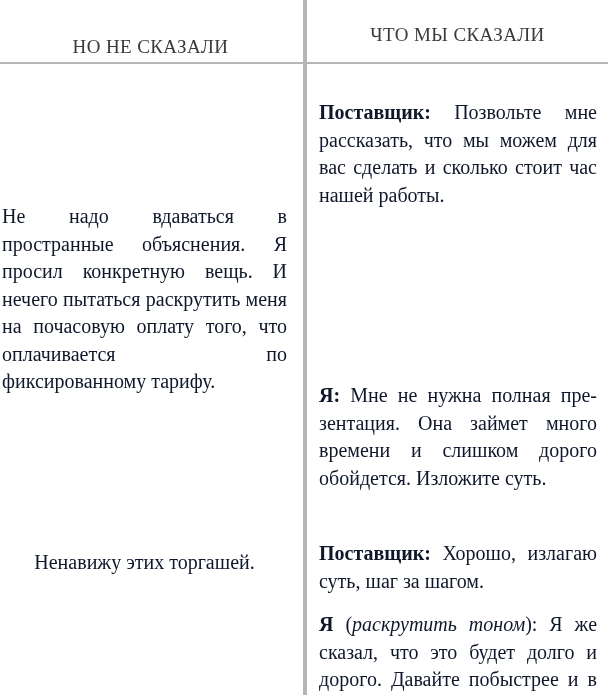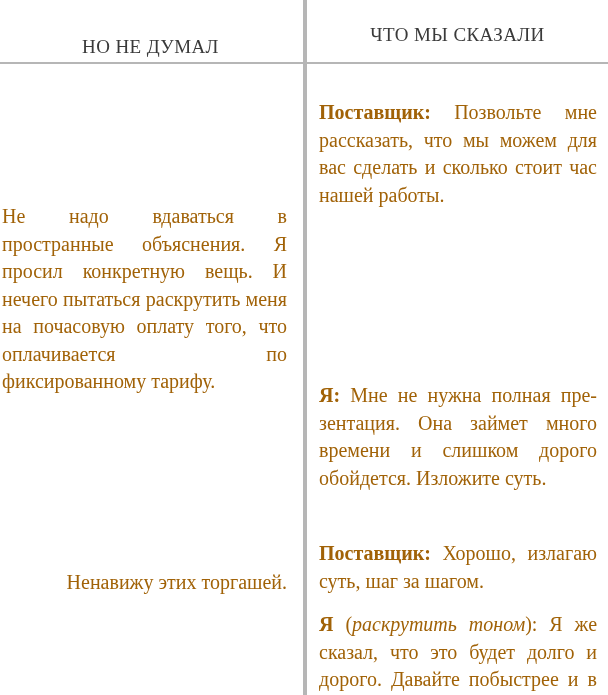--- a/index.html
+++ b/index.html
@@ -24,44 +24,44 @@
     font-size:19px;line-height:25px;
     text-align:center;letter-spacing:0.4px;
     color:#3a3a3a;
   }
   .hdr-left{left:0;top:9px;width:301px;}
   .hdr-right{left:307px;top:22px;width:301px;}
   .para{
     position:absolute;
     font-size:20px;line-height:27.5px;
     text-align:justify;
-    color:#a16207;
+    color:#0f172a;
   }
   .left-col{left:2px;width:285px;}
   .right-col{left:319px;width:278px;}
   #lp1{top:195px;margin-top:8px;}
-  #lp2{top:549px;text-align:right;}
+  #lp2{top:529px;text-align:center;}
   #rp1{top:79px;}
   #rp2{top:362px;}
   #rp3{top:500px;margin-top:40px;}
   #rp4{top:591px;}
   .speaker{font-weight:bold;}
   .aside{font-style:italic;}
 </style>
 </head>
 <body>
 
 <div class="page">
 
   <div class="vdiv"></div>
   <div class="hrule"></div>
 
   <div class="hdr hdr-left">
     <br>
-    <span>НО НЕ ДУМАЛ</span>
+    <span>НО НЕ СКАЗАЛИ</span>
   </div>
 
   <div class="hdr hdr-right">
     <span>ЧТО МЫ СКАЗАЛИ</span>
   </div>
 
   <p class="para left-col" id="lp1">
     <span>Не надо вдаваться в пространные объяснения. Я просил конкрет­ную вещь. И нечего пытаться раскрутить меня на почасовую оплату того, что оплачивается по фиксированному тарифу.</span>
   </p>
 

